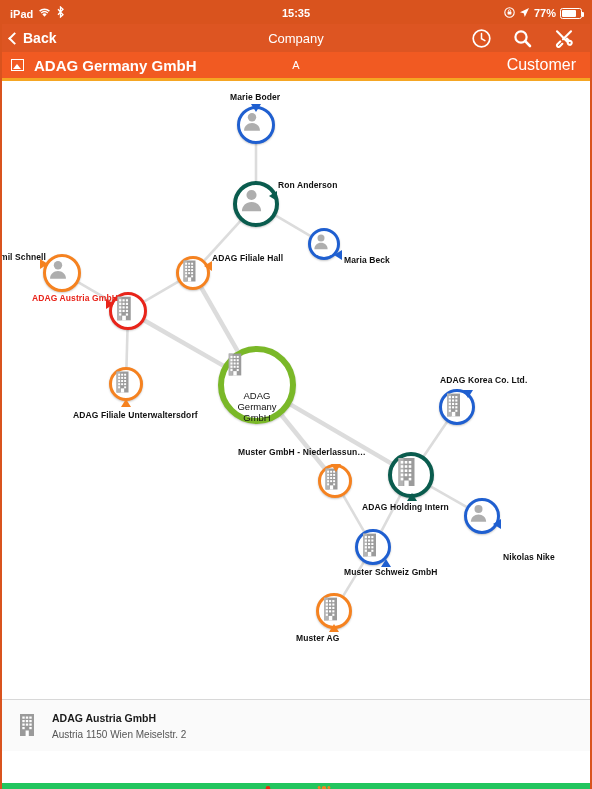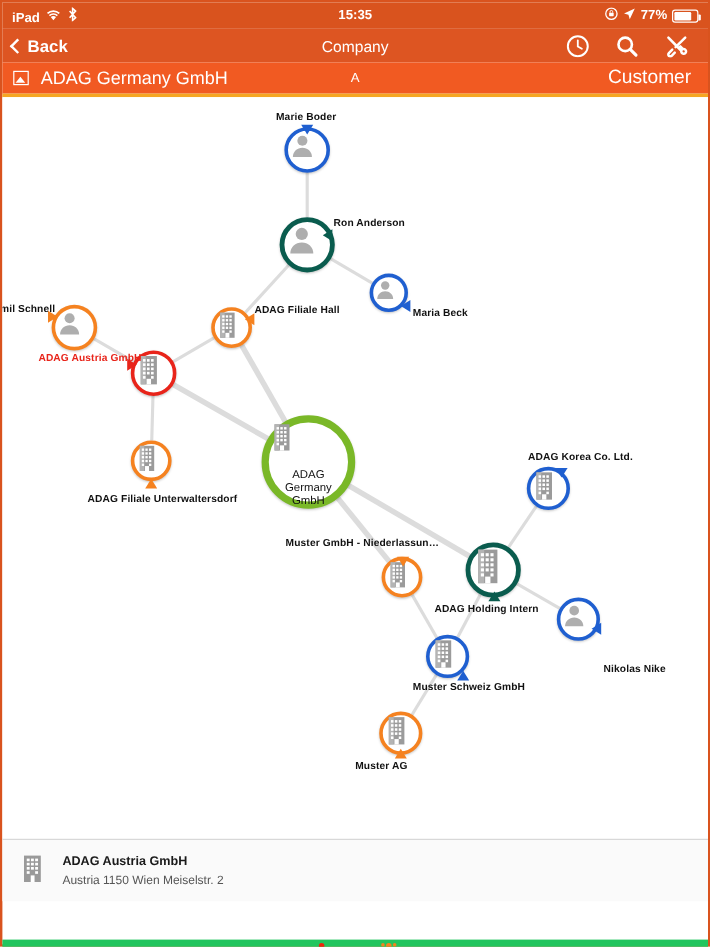--- a/index.html
+++ b/index.html
@@ -46,21 +46,21 @@
   
   .entitybar {
     position:absolute; left:0; top:50px; width:100%; height:26px;
     background:#f15a22; color:#fff; display:flex; align-items:center;
   }
   .eb-thumb { width:13px; height:12px; border:1.4px solid #fff; margin-left:9px;
               margin-right:10px; position:relative; }
   .eb-thumb::after{ content:""; position:absolute; left:1px; bottom:1px; width:0;height:0;
               border-left:4px solid transparent; border-right:4px solid transparent;
               border-bottom:5px solid #fff; }
-  .eb-name { font-size:15px; }
+  .eb-name { font-size:15px;font-weight:bold; }
   .eb-letter { position:absolute; left:0; right:0; text-align:center;
                font-size:11px; pointer-events:none; }
   .eb-role { margin-left:auto; padding-right:14px; font-size:16px; z-index:2; }
   .eb-underline { position:absolute; left:0; top:76px; width:100%; height:3px;
                   background:#f5a623; }
 
   
   .canvas { position:absolute; left:0; top:79px; width:588px; height:618px;
             background:#fff; overflow:hidden; }
   .canvas svg { position:absolute; left:0; top:0; }

